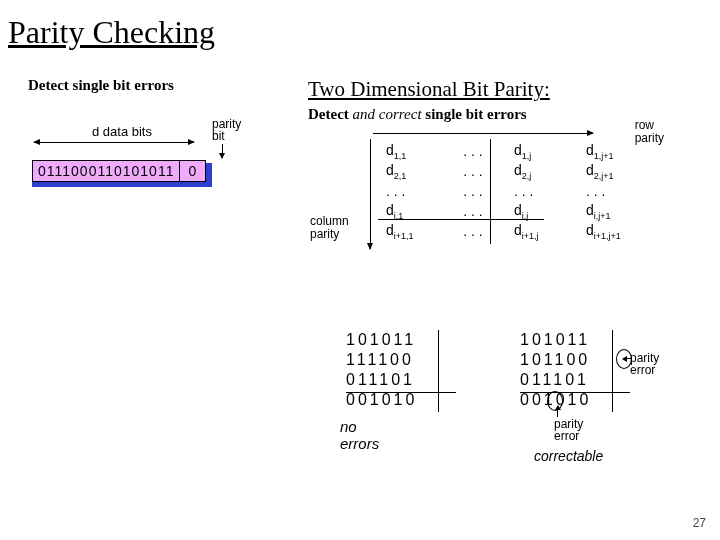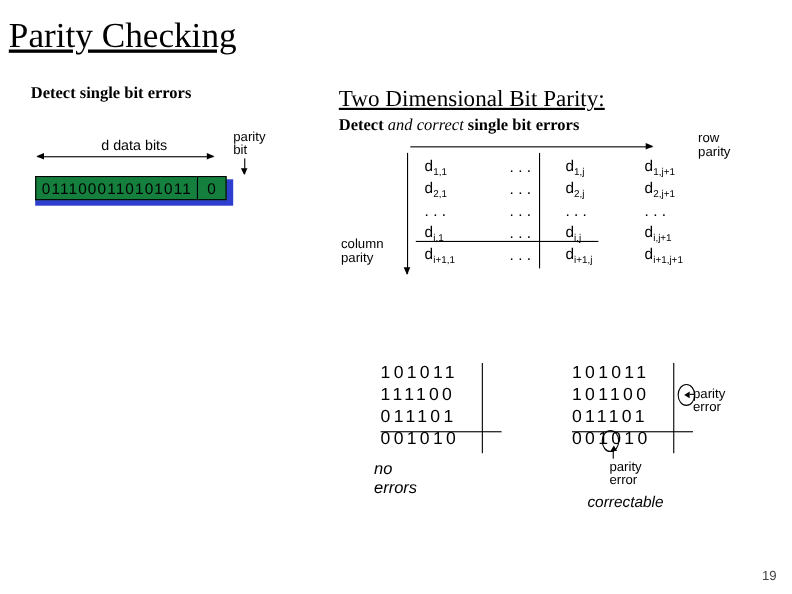--- a/index.html
+++ b/index.html
@@ -92,21 +92,21 @@
     left: 0; top: 3px;
     width: 180px; height: 24px;
     background: #2e3fcf;
   }
   .ld-data, .ld-par {
     position: relative;
     font-family: Arial, sans-serif;
     font-size: 14px;
     letter-spacing: 1px;
     border: 1px solid #000;
-    background: #15803d;
+    background: #f0abfc;
     height: 22px;
     display: flex;
     align-items: center;
     padding: 0 5px;
   }
   .ld-data { border-right: none; }
   .ld-par { padding: 0 8px; }
 
   
   .matrix {
@@ -321,13 +321,13 @@
     <span>parity</span><br><span>error</span>
   </div>
   <div class="caption-pe pe-bot">
     <span>parity</span><br><span>error</span>
   </div>
   <div class="caption2">
     <span>correctable</span><br>
   </div>
 </div>
 
-<div class="pagenum">19</div>
+<div class="pagenum">27</div>
 
 </body></html>

